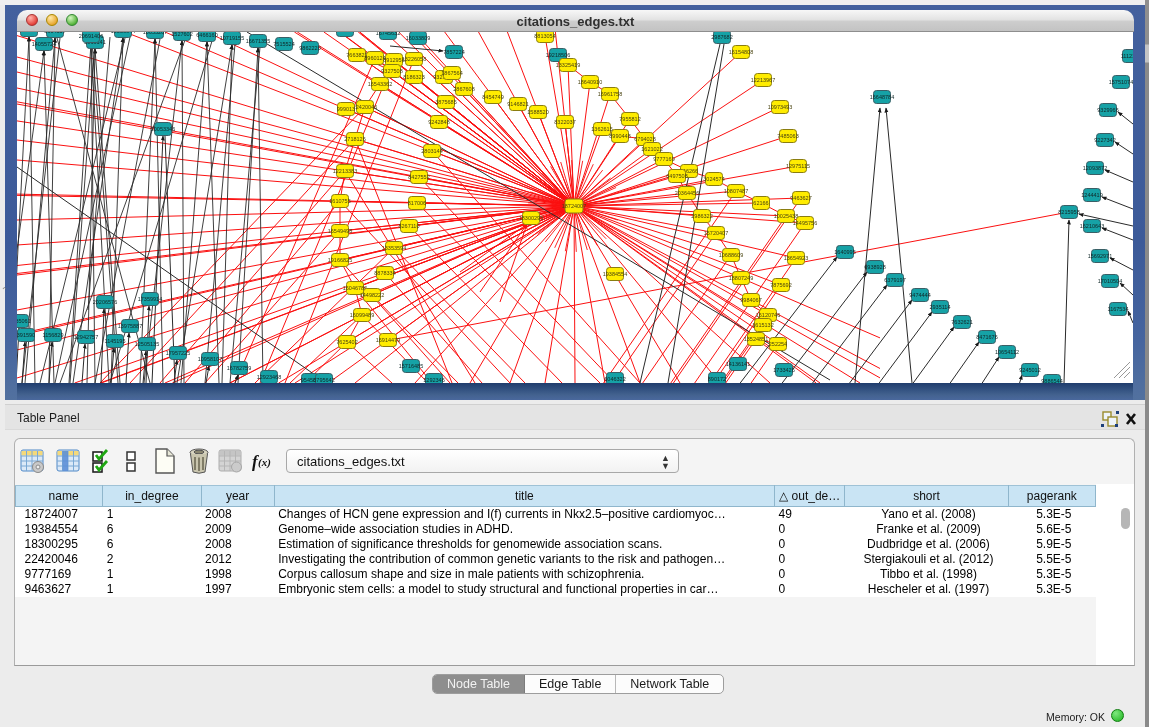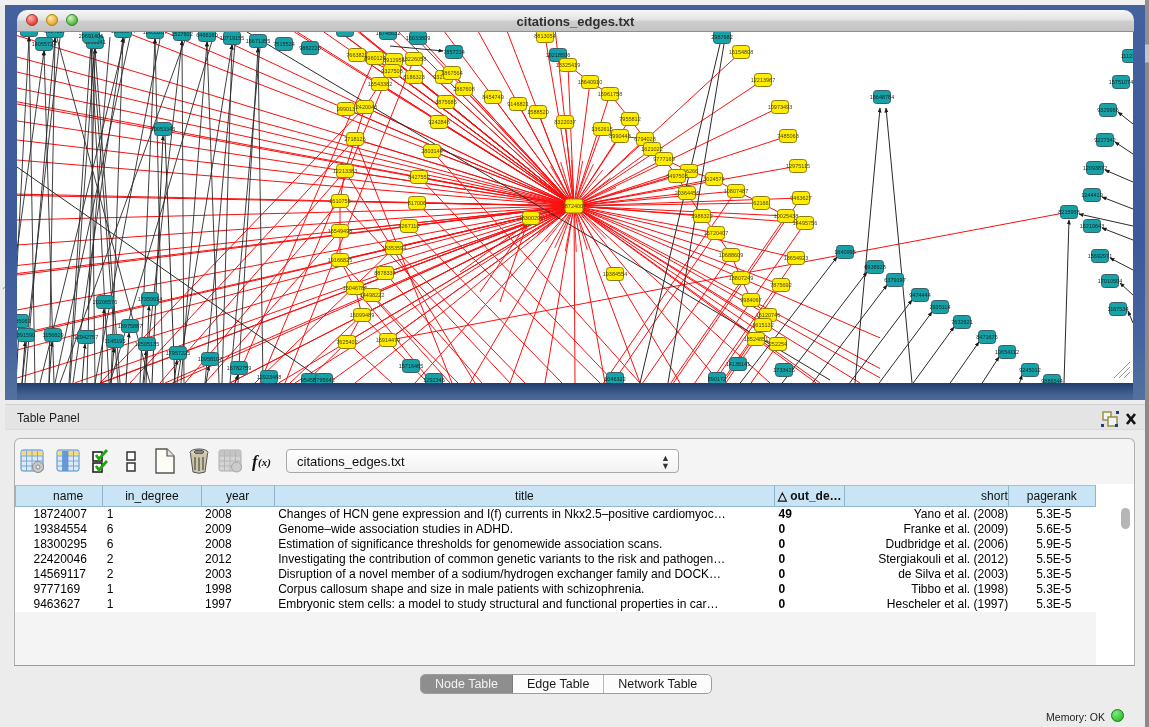--- a/index.html
+++ b/index.html
@@ -11,25 +11,25 @@
 #graphwrap { position:absolute; left:17px; top:32px; width:1116px; height:351px; background:#fff; overflow:hidden; }
 #tpheader { position:absolute; left:5px; top:404px; width:1140px; height:26px; background:#e4e4e4; border-top:1px solid #d0d0d0; border-bottom:1px solid #dadada; }
 #tpheader .t { position:absolute; left:12px; top:6px; font-size:12px; color:#1c1c1c; }
 #panelbox { position:absolute; left:14px; top:438px; width:1121px; height:228px; background:#f4f4f4; border:1px solid #b0b0b0; border-radius:6px 6px 0 0; border-bottom:1px solid #9a9a9a; }
 #toolbar { position:absolute; left:14px; top:446px; height:34px; }
 #combo { position:absolute; left:286px; top:449px; width:393px; height:24px; background:linear-gradient(180deg,#ffffff,#f2f2f2); border:1px solid #a8a8a8; border-radius:4px; font-size:13px; color:#111; padding:4px 0 0 10px; }
 #combo .arrows { position:absolute; right:8px; top:4px; font-size:9px; color:#333; line-height:8px; }
 table#grid { position:absolute; left:15px; top:485px; width:1081px; border-collapse:collapse; table-layout:fixed; font-size:12px; color:#000; background:#fff; }
 #grid th { background:#c9e4f4; border:1px solid #8fb6cc; border-top:1px solid #9fc2d6; font-weight:normal; font-size:12px; height:21px; padding:0; color:#111; }
 #grid td { height:15px; padding:0 0 1px 4px; white-space:nowrap; overflow:hidden; border:none; }
-#grid .c1 { width:87px; padding-left:18px; } #grid .c2 { width:98px; } #grid .c3 { width:73px; }
-#grid .c4 { width:499px; } #grid .c5 { width:70px;font-weight:bold; } #grid .c6 { width:163px; text-align:right; }
+#grid .c1 { width:87px; padding-left:9px; } #grid .c2 { width:98px; } #grid .c3 { width:73px; }
+#grid .c4 { width:499px; } #grid .c5 { width:70px; } #grid .c6 { width:163px; text-align:center; }
 #grid .c7 { width:87px;text-align:center; }
 #scrollthumb { position:absolute; left:1121px; top:508px; width:9px; height:21px; background:#b6b6b6; border-radius:5px; }
-#tabs { position:absolute; left:420px; top:674px; height:20px; display:flex; border:1px solid #9d9d9d; border-radius:5px; overflow:hidden; background:#fcfcfc; }
+#tabs { position:absolute; left:432px; top:674px; height:20px; display:flex; border:1px solid #9d9d9d; border-radius:5px; overflow:hidden; background:#fcfcfc; }
 #tabs .tab { font-size:12.5px; color:#1a1a1a; padding:2px 14px 0 14px; border-right:1px solid #b8b8b8; }
 #tabs .sel { background:#8e8e8e; color:#f2f2f2; border-right:1px solid #7c7c7c; }
 #status { position:absolute; left:0; top:700px; width:1145px; height:27px; background:#ececec; }
 #mem { position:absolute; right:44px; top:711px; font-size:10.5px; color:#222;margin-left:12px; }
 #memdot { position:absolute; right:25px; top:709px; width:13px; height:13px; border-radius:50%; background:radial-gradient(circle at 35% 30%,#7ee87e,#1db21d); border:1px solid #0e7d0e; }
 #paneicons { position:absolute; right:12px; top:411px; }
 </style></head>
 <body>
 <div id="topstrip"></div>
 <div id="frame"></div>
@@ -748,29 +748,20 @@
 <tr>
         <td class="c1">22420046</td>
         <td class="c2">2</td>
         <td class="c3">2012</td>
         <td class="c4">Investigating the contribution of common genetic variants to the risk and pathogen…</td>
         <td class="c5">0</td>
         <td class="c6">Stergiakouli et al. (2012)</td>
         <td class="c7">5.5E-5</td>
       </tr>
 <tr>
-        <td class="c1">14569117</td>
-        <td class="c2">2</td>
-        <td class="c3">2003</td>
-        <td class="c4">Disruption of a novel member of a sodium/hydrogen exchanger family and DOCK…</td>
-        <td class="c5">0</td>
-        <td class="c6">de Silva et al. (2003)</td>
-        <td class="c7">5.3E-5</td>
-      </tr>
-<tr>
         <td class="c1">9777169</td>
         <td class="c2">1</td>
         <td class="c3">1998</td>
         <td class="c4">Corpus callosum shape and size in male patients with schizophrenia.</td>
         <td class="c5">0</td>
         <td class="c6">Tibbo et al. (1998)</td>
         <td class="c7">5.3E-5</td>
       </tr>
 <tr>
         <td class="c1">9463627</td>

